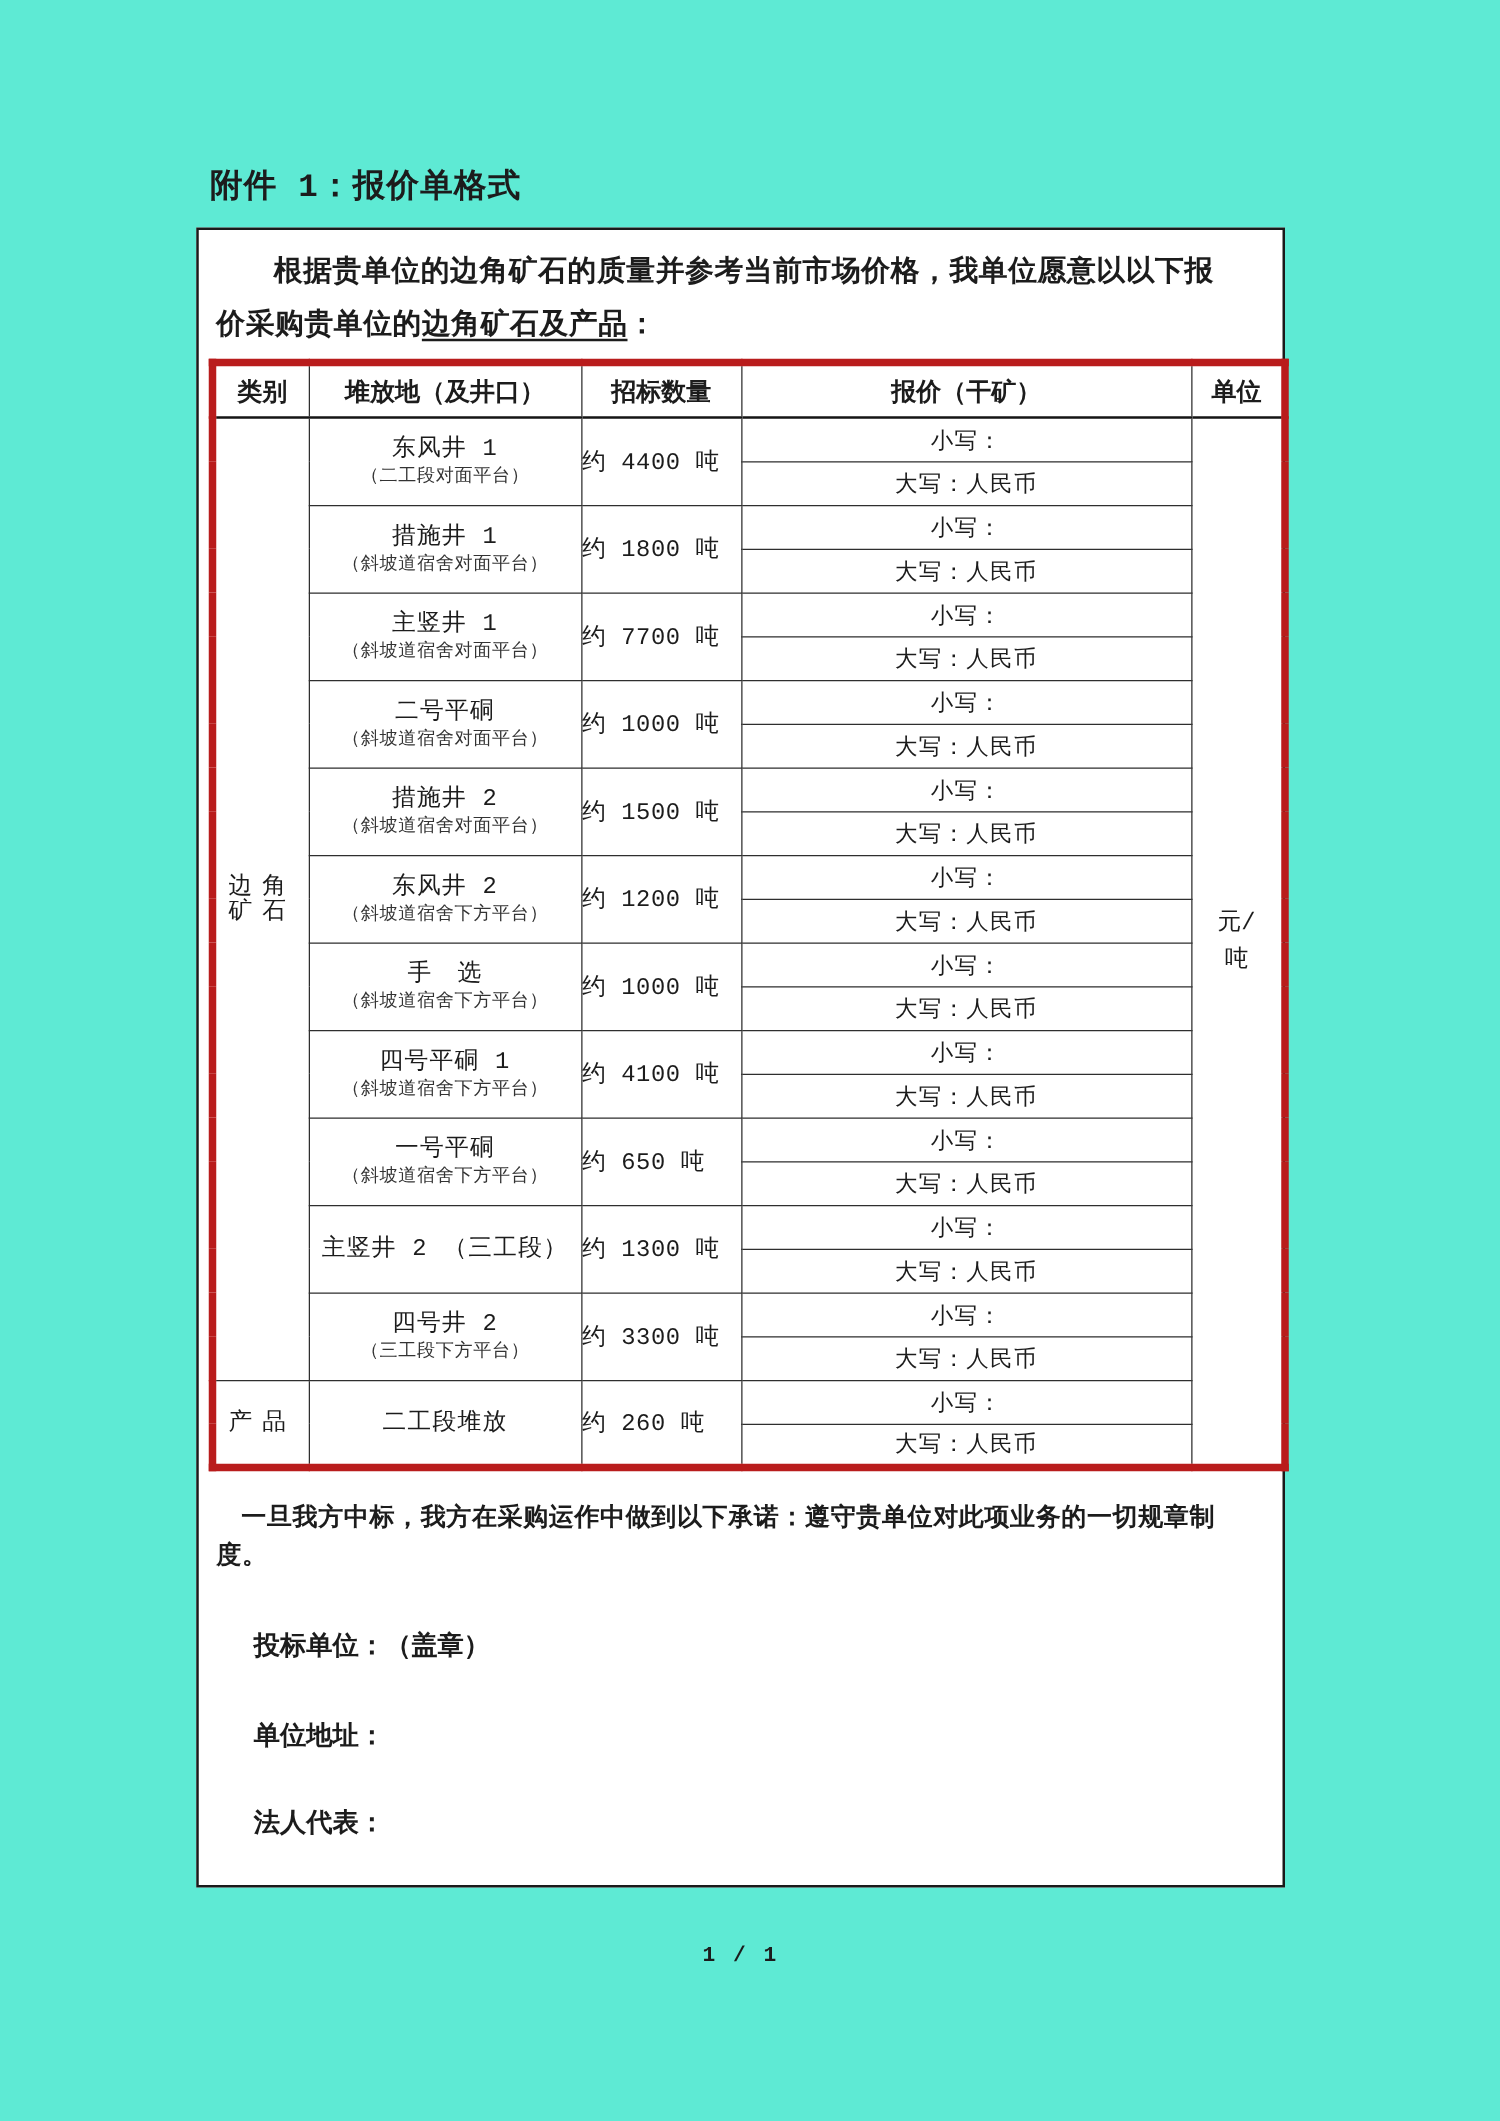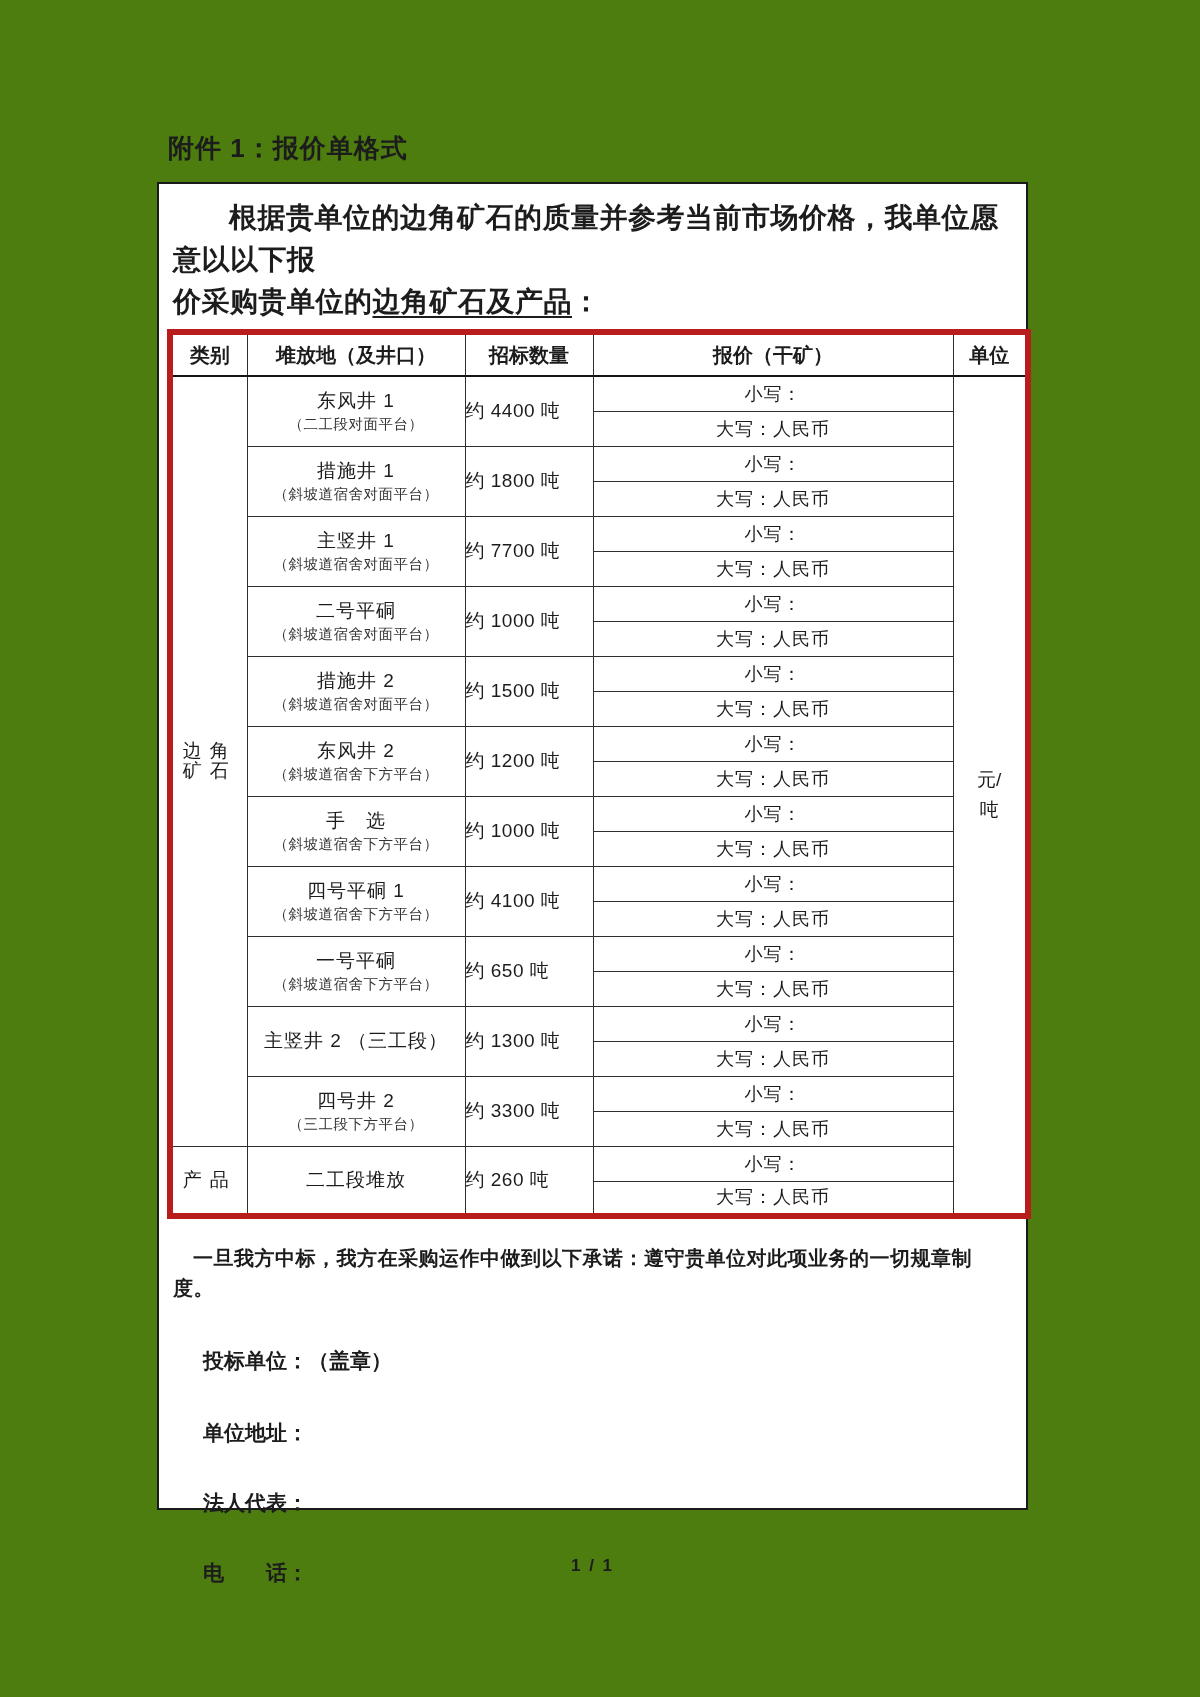--- a/index.html
+++ b/index.html
@@ -1,28 +1,28 @@
 <!DOCTYPE html>
 <html lang="zh"><head>
 <meta charset="utf-8">
 <style>
   html,body{margin:0;padding:0;background:#fff;}
   .page{
-    position:relative;width:1200px;height:1697px;background:#4d7c0f;
-    font-family:Liberation Sans, sans-serif;color:#1c1c1c;overflow:hidden;
+    position:relative;width:1200px;height:1697px;background:#5eead4;
+    font-family:Liberation Mono, monospace;color:#1c1c1c;overflow:hidden;
   }
   .doc-title{
     position:absolute;left:168px;top:131px;font-size:26px;font-weight:bold;letter-spacing:1px;
   }
   .form-box{
     position:absolute;left:157px;top:182px;width:871px;height:1328px;
     border:2px solid #1a1a1a;box-sizing:border-box;background:#fff;
   }
   .intro{
-    margin:0;padding:13px 14px 0 14px;font-size:28px;font-weight:bold;
+    margin:0;padding:13px 14px 0 14px;font-size:23px;font-weight:bold;
     line-height:42px;text-indent:2em;letter-spacing:0.5px;
   }
   .intro-lead{white-space:pre-line;}
   .intro-underlined{text-decoration:underline;text-underline-offset:5px;text-decoration-thickness:1.6px;}
   table.quote-table{
     margin:6px 0 0 8px;border-collapse:collapse;table-layout:fixed;width:858px;
     border:6px solid #b91c1c;
   }
   .quote-table th,.quote-table td{
     border:1.6px solid #2e2e2e;padding:0;vertical-align:middle;
@@ -234,19 +234,18 @@
             <td class="price-cell price-bottom">大写：人民币</td>
           </tr>
         </tbody>
     </table>
 
     <p class="commitment">一旦我方中标，我方在采购运作中做到以下承诺：遵守贵单位对此项业务的一切规章制度。</p>
 
     <p class="sig-line">投标单位：（盖章）</p>
     <p class="sig-line">单位地址：</p>
     <p class="sig-line tight">法人代表：</p>
-    <p class="sig-line tight">电　　话：</p>
 
   </div>
 
   <div class="page-num">1 / 1</div>
 
 </div>
 
 </body></html>

